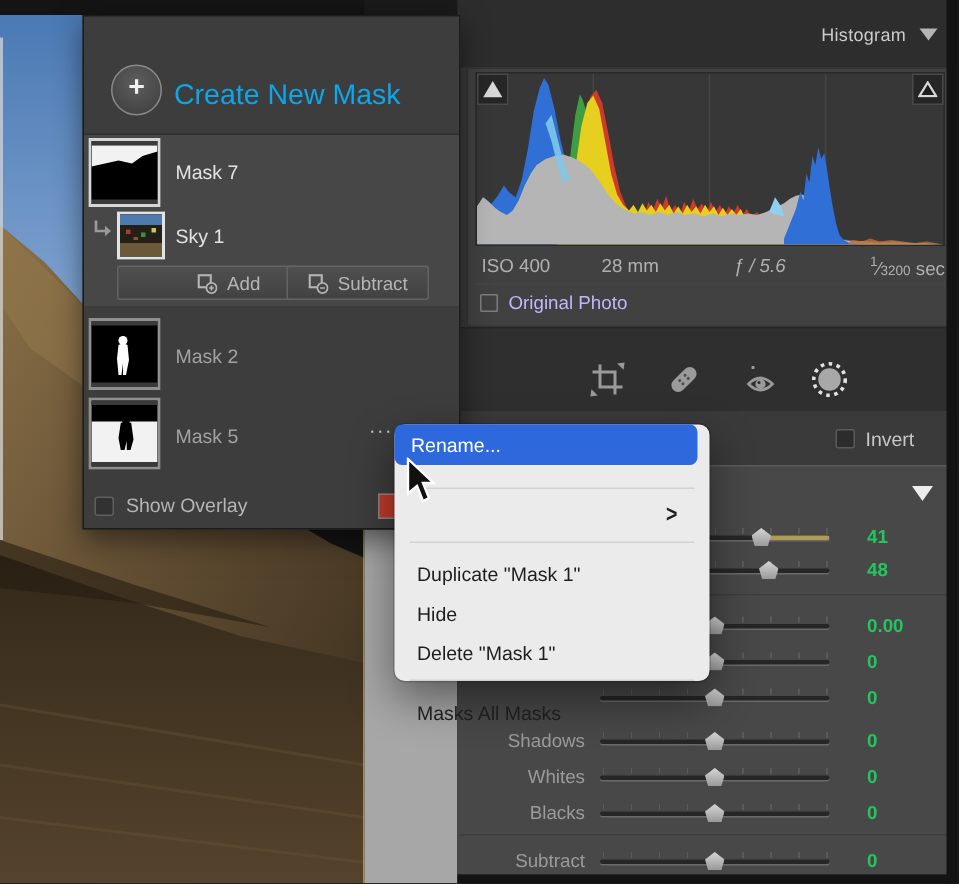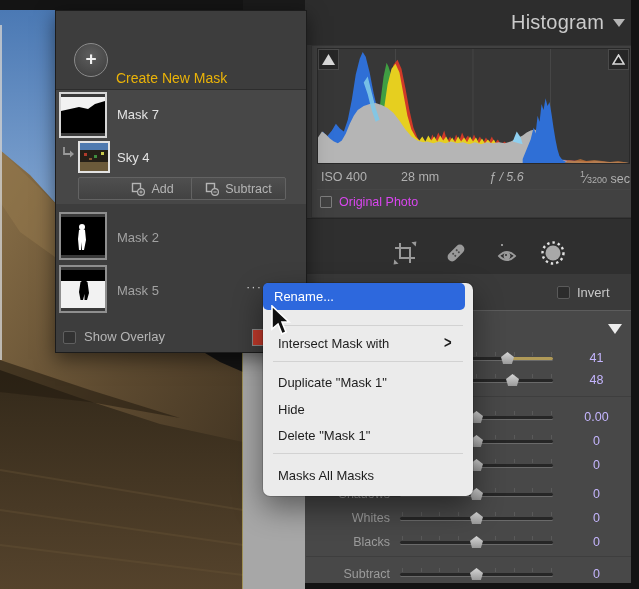--- a/index.html
+++ b/index.html
@@ -10,58 +10,58 @@
   
   #photo{left:0;top:0;width:243px;height:589px;}
   #photo svg{display:block;}
   
   #canvas-strip{left:243px;top:353px;width:64px;height:236px;background:#a7a7a7;}
   #photo-edge{left:242px;top:353px;width:1px;height:236px;background:#c8bc6e;opacity:.65;}
   #left-sliver{left:0;top:25px;width:2px;height:335px;background:#cfcfcf;opacity:.8;}
   
   #right-panel{left:305px;top:0;width:334px;height:589px;background:#3a3a3a;border-left:2px solid #161616;box-sizing:border-box;}
   #rp-header{left:305px;top:0;width:334px;height:45px;background:#2d2d2d;display:flex;align-items:center;justify-content:flex-end;padding-right:14px;box-sizing:border-box;gap:9px;}
-  #rp-header .t{color:#cbcbcb;font-size:20px;letter-spacing:.2px;}
+  #rp-header .t{color:#cbcbcb;font-size:12px;letter-spacing:.2px;}
   .tri-down{width:0;height:0;border-left:6px solid transparent;border-right:6px solid transparent;border-top:8px solid #b5b5b5;}
   #hist-card{left:311px;top:45px;width:322px;height:173px;background:#414141;border:1px solid #353535;box-sizing:border-box;}
   #hist-plot{left:317px;top:48px;width:313px;height:116px;background:#373737;border:1px solid #292929;box-sizing:border-box;}
   .clipbox{top:49px;width:21px;height:21px;background:#262626;border:1px solid #4a4a4a;box-sizing:border-box;display:flex;align-items:center;justify-content:center;}
   #iso-row{left:321px;top:168px;width:309px;height:18px;display:flex;align-items:center;color:#b0b0b0;font-size:12.5px;}
   #iso-row .iso{width:80px;} #iso-row .focal{width:88px;} #iso-row .fstop{flex:1;font-style:italic;}
   #iso-row .shutter{text-align:right;}
   .frac{font-size:9px;} .frac-n{vertical-align:6px;}
   #iso-sep{left:317px;top:189px;width:313px;height:1px;background:#4a4a4a;opacity:.6;}
-  #orig-row{left:320px;top:194px;height:16px;display:flex;align-items:center;gap:7px;color:#d946ef;font-size:12.5px;}
+  #orig-row{left:320px;top:194px;height:16px;display:flex;align-items:center;gap:7px;color:#c4b5fd;font-size:12.5px;}
   .cb{width:12px;height:12px;border:1px solid #7d7d7d;background:transparent;border-radius:1px;box-sizing:border-box;}
   #tools-row{left:305px;top:218px;width:334px;height:56px;background:#2f2f2f;border-top:1px solid #262626;box-sizing:border-box;}
   .tool{top:240px;width:26px;height:26px;}
   #invert-row{left:305px;top:274px;width:334px;height:36px;background:#3a3a3a;}
   #invert-cb{left:557px;top:286px;width:13px;height:13px;background:#2c2c2c;border:1px solid #5a5a5a;border-radius:2px;box-sizing:border-box;}
   #invert-label{left:577px;top:285px;color:#c8c8c8;font-size:13px;}
   #slider-panel{left:305px;top:310px;width:334px;height:273px;background:#484848;border-top:1px solid #5c5c5c;box-sizing:border-box;}
   #panel-disclosure{left:608px;top:324px;width:0;height:0;border-left:7px solid transparent;border-right:7px solid transparent;border-top:10px solid #ededed;}
   .s-label{position:absolute;left:328px;width:62px;text-align:right;color:#9b9b9b;font-size:12.5px;}
   .s-ticks{position:absolute;left:402px;width:150px;height:4px;background:repeating-linear-gradient(90deg,#5e5e5e 0 1px,transparent 1px 18.6px);opacity:.8;}
   .s-track{position:absolute;left:400px;width:153px;height:3px;background:#262626;border-radius:2px;box-shadow:0 1px 0 #6a6a6a;}
   .s-tint{position:absolute;height:3px;background:#b09a58;border-radius:2px;}
   .s-thumb{position:absolute;width:13px;height:12px;background:linear-gradient(#d6d6d6,#9a9a9a);clip-path:polygon(50% 0%,100% 42%,84% 100%,16% 100%,0% 42%);}
-  .s-value{position:absolute;left:578px;width:37px;text-align:center;color:#c4b5fd;font-size:12.5px;}
+  .s-value{position:absolute;left:578px;width:37px;text-align:left;color:#22c55e;font-size:12.5px;font-weight:bold;}
   .p-sep{left:306px;width:327px;height:1px;background:#3e3e3e;}
   #right-edge{left:631px;top:0;width:8px;height:589px;background:#131313;}
   #bottom-edge{left:305px;top:583px;width:334px;height:6px;background:#131313;}
   
   #masks-panel{left:55px;top:10px;width:252px;height:343px;background:#3d3d3d;border:1px solid #1c1c1c;box-sizing:border-box;box-shadow:0 6px 18px rgba(0,0,0,.5);}
   #mp-header{position:absolute;left:0;top:0;width:100%;height:21px;background:#313131;border-bottom:1px solid #262626;box-sizing:border-box;}
   #mp-title{position:absolute;left:28px;top:3px;color:#d0d0d0;font-size:12.5px;}
   #mp-pill{position:absolute;left:103px;top:6px;width:30px;height:7px;background:#696969;border-radius:4px;}
   #mp-info{position:absolute;left:222px;top:4px;width:12px;height:12px;border:1.4px solid #9a9a9a;border-radius:50%;box-sizing:border-box;color:#9a9a9a;font-size:8px;text-align:center;line-height:9px;}
   #mp-collapse{position:absolute;left:238px;top:1px;color:#b8b8b8;font-size:14px;}
   #mask-badge{position:absolute;left:8px;top:4px;width:11px;height:13px;}
   #create-btn{position:absolute;left:18px;top:32px;width:34px;height:34px;border-radius:50%;background:radial-gradient(circle at 50% 35%,#5e5e5e,#3c3c3c);border:1.5px solid #8a8a8a;box-sizing:border-box;color:#f0f0f0;font-size:19px;text-align:center;line-height:30px;font-weight:bold;}
-  #create-label{position:absolute;left:60px;top:59px;color:#eab308;font-size:14px;}
+  #create-label{position:absolute;left:60px;top:42px;color:#0ea5e9;font-size:19px;}
   #mp-sep1{position:absolute;left:0;top:78px;width:100%;height:1px;background:#2d2d2d;}
   #group-block{position:absolute;left:0;top:79px;width:100%;height:114px;background:#474747;}
   .mthumb{position:absolute;box-sizing:border-box;background:#000;}
   .mthumb svg{display:block;}
   #thumb-m3{left:3px;top:81px;width:48px;height:46px;border:2px solid #d6d6d6;}
   #label-m3{position:absolute;left:61px;top:96px;color:#e3e3e3;font-size:13px;}
   #sky-arrow{position:absolute;left:5px;top:135px;width:13px;height:13px;}
   #thumb-sky{left:22px;top:130px;width:32px;height:32px;border:2px solid #e3e3e3;}
   #label-sky{position:absolute;left:61px;top:139px;color:#e3e3e3;font-size:13px;}
   .mbtn{position:absolute;height:23px;background:linear-gradient(#4f4f4f,#424242);border:1px solid #636363;border-radius:2px;box-sizing:border-box;display:flex;align-items:center;justify-content:center;gap:6px;color:#b5b5b5;font-size:12.5px;}
@@ -69,21 +69,21 @@
   #btn-sub{left:135px;top:166px;width:95px;}
   #thumb-m2{left:3px;top:201px;width:48px;height:48px;border:2px solid #8f8f8f;}
   #label-m2{position:absolute;left:61px;top:219px;color:#a2a2a2;font-size:13px;}
   #thumb-m1{left:3px;top:254px;width:48px;height:48px;border:2px solid #8f8f8f;}
   #label-m1{position:absolute;left:61px;top:272px;color:#a2a2a2;font-size:13px;}
   #more-dots{position:absolute;left:190px;top:268px;color:#cfcfcf;font-size:13px;letter-spacing:1px;}
   #overlay-cb{position:absolute;left:7px;top:320px;width:13px;height:13px;background:#323232;border:1px solid #5f5f5f;border-radius:2px;box-sizing:border-box;}
   #overlay-label{position:absolute;left:28px;top:318px;color:#b5b5b5;font-size:13px;}
   #overlay-swatch{position:absolute;left:196px;top:318px;width:12px;height:17px;background:#c23a2b;border:1px solid #8a8a8a;box-sizing:border-box;}
   
-  #ctx-menu{left:263px;top:283px;width:210px;height:213px;background:#ebebeb;border-radius:7px;box-shadow:0 12px 30px rgba(0,0,0,.45),0 0 0 1px rgba(0,0,0,.15);}
+  #ctx-menu{left:263px;top:283px;width:210px;height:171px;background:#ebebeb;border-radius:7px;box-shadow:0 12px 30px rgba(0,0,0,.45),0 0 0 1px rgba(0,0,0,.15);}
   .mi{position:absolute;left:15px;color:#1d1d1d;font-size:13px;}
   #mi-rename{left:4px;top:4px;width:202px;height:27px;background:#2d68dd;border-radius:5px;color:#fff;font-size:13px;line-height:27px;padding-left:11px;box-sizing:border-box;}
   .msep{position:absolute;left:10px;width:190px;height:1px;background:#d2d2d2;}
   #mi-sub-arrow{position:absolute;left:181px;top:52px;color:#1d1d1d;font-size:13px;font-weight:bold;transform:scaleY(1.25);}
   
   #cursor{left:270px;top:305px;width:22px;height:32px;}
 </style>
 </head>
 <body>
 
@@ -315,21 +315,21 @@
       <svg width="28" height="28" viewBox="0 0 28 28">
         <rect width="28" height="28" fill="#241f17"></rect>
         <rect y="0" width="28" height="7" fill="#4f7ab0"></rect>
         <rect y="19" width="28" height="9" fill="#6b5a3a"></rect>
         <rect x="4" y="10" width="3" height="3" fill="#b03a2a"></rect>
           <rect x="14" y="12" width="3" height="3" fill="#3f8e3f"></rect>
         <rect x="21" y="9" width="3" height="3" fill="#c8c84a"></rect>
           <rect x="9" y="15" width="3" height="2" fill="#88552f"></rect>
       </svg>
     </div>
-    <span id="label-sky">Sky 4</span>
+    <span id="label-sky">Sky 1</span>
 
     <div class="mbtn" id="btn-add">
       <svg width="14" height="14" viewBox="0 0 14 14">
         <rect x="1.5" y="1.5" width="8" height="8" fill="none" stroke="#b5b5b5" stroke-width="1.4"></rect>
         <circle cx="10" cy="10" r="3.4" fill="#464646" stroke="#b5b5b5" stroke-width="1.2"></circle>
         <path d="M10 8.4 V11.6 M8.4 10 H11.6" stroke="#b5b5b5" stroke-width="1.1"></path>
       </svg>
       <span>Add</span>
     </div>
     <div class="mbtn" id="btn-sub">
@@ -364,21 +364,20 @@
     <span id="more-dots">···</span>
 
     <div id="overlay-cb"></div>
     <span id="overlay-label">Show Overlay</span>
     <div id="overlay-swatch"></div>
   </div>
 
   <div class="abs" id="ctx-menu">
     <div id="mi-rename">Rename...</div>
     <div class="msep" style="top:42px;"></div>
-    <div class="mi" style="top:53px;">Intersect Mask with</div>
     <span id="mi-sub-arrow">&gt;</span>
     <div class="msep" style="top:78px;"></div>
     <div class="mi" style="top:92px;">Duplicate "Mask 1"</div>
     <div class="mi" style="top:119px;">Hide</div>
     <div class="mi" style="top:145px;">Delete "Mask 1"</div>
     <div class="msep" style="top:170px;"></div>
     <div class="mi" style="top:185px;">Masks All Masks</div>
   </div>
 
   <svg class="abs" id="cursor" viewBox="0 0 22 32">

